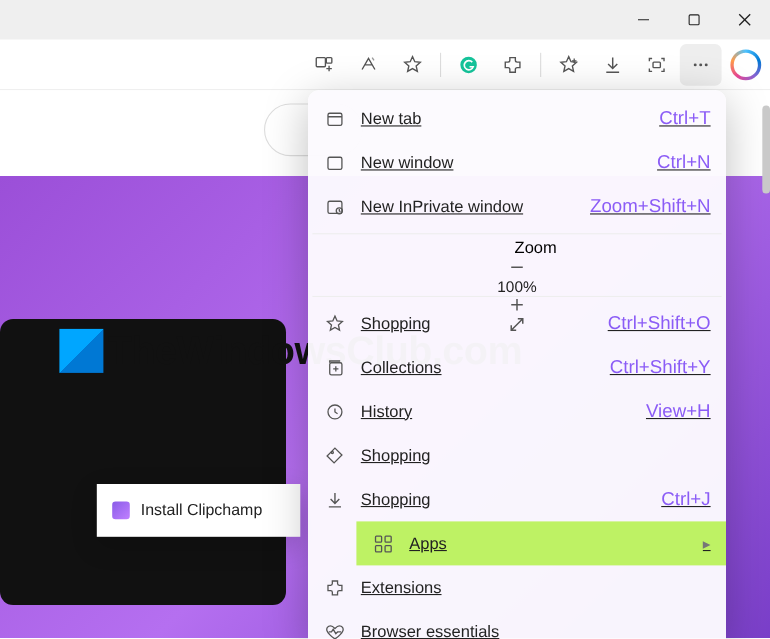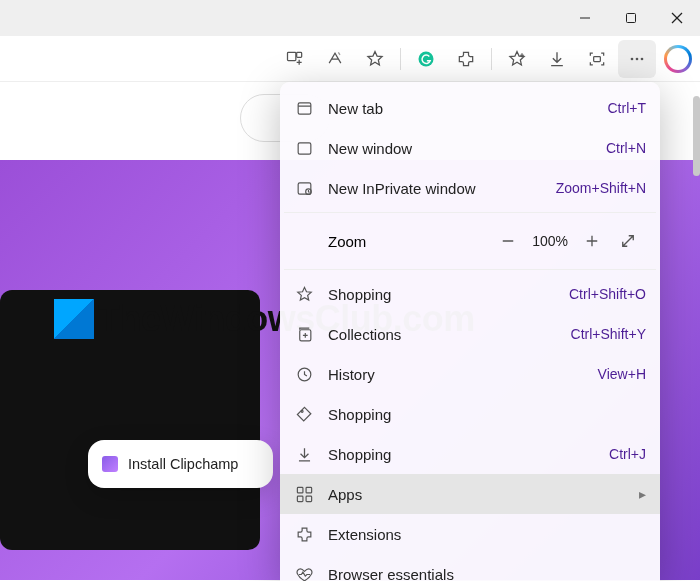--- a/index.html
+++ b/index.html
@@ -19,40 +19,40 @@
 .copilot { width:28px; height:28px; border-radius:50%; background:conic-gradient(#4cc2ff,#0078d4,#8a63d2,#e74694,#ff9b4a,#4cc2ff); display:flex; align-items:center; justify-content:center; margin-left:6px; }
 .copilot::after{content:"";width:22px;height:22px;border-radius:50%;background:#fff;}
 
 
 .page { position:absolute; top:82px; left:0; right:0; bottom:0; background:#fff; }
 .searchpill { position:absolute; top:94px; left:240px; width:90px; height:48px; background:#fff; border:1px solid #ddd; border-radius:28px; }
 .hero { position:absolute; top:160px; left:0; right:0; height:420px; background:linear-gradient(135deg,#9b4fd8,#b56ff0,#7a3fc9); }
 .hero::before{content:"";position:absolute;left:0;top:130px;width:260px;height:260px;background:#111;border-radius:12px;}
 
 
-.submenu { position:absolute; top:440px; left:88px; width:185px; background:#fff; border-radius:16px; box-shadow:0 8px 24px rgba(0,0,0,0.18); padding:4px; z-index:5; }
+.submenu { position:absolute; top:440px; left:88px; width:185px; background:#fff; border-radius:0; box-shadow:0 8px 24px rgba(0,0,0,0.18); padding:4px; z-index:5; }
 .submenu .item { display:flex; align-items:center; height:40px; padding:0 10px; font-size:14.5px; color:#222; border-radius:6px; }
 .submenu .item .ic{width:22px;display:flex;align-items:center;justify-content:center;margin-right:10px;}
 .submenu .item:first-child .ic{width:16px;height:16px;background:linear-gradient(135deg,#8a5ce8,#c080ff);border-radius:3px;}
 
 
 .wm { position:absolute; top:298px; left:54px; font-size:36px; font-weight:600; color:#111; display:flex; align-items:center; z-index:3; letter-spacing:-0.5px;}
 .wm .logo { width:40px; height:40px; margin-right:4px; background:linear-gradient(135deg,#00a6ff 50%,#0078d4 50%); }
 
 
 .menu { position:absolute; top:82px; left:280px; width:380px; bottom:0; background:rgba(252,250,254,0.97); border-radius:10px 10px 0 0; box-shadow:0 10px 40px rgba(0,0,0,0.25); padding:6px 0; z-index:10; overflow:hidden; }
-.menu .row { display:flex; align-items:center; height:40px; padding:0 14px; font-size:15px; color:#222; }
+.menu .row { display:flex; align-items:center; height:40px; padding:0 14px; font-size:15px; color:#222;text-decoration:underline; }
 .menu .row .ic{width:20px;margin-right:14px;color:#555;display:flex;align-items:center;justify-content:center;}
 .menu .row .ic svg{width:19px;height:19px;}
 .menu .row .label{flex:1;}
-.menu .row .hk{font-size:14px;color:#4c1d95;}
+.menu .row .hk{font-size:17px;color:#8b5cf6;}
 .menu .row .arrow{color:#777;font-size:14px;}
 .menu .sep{height:1px;background:#eee;margin:4px 4px;}
-.menu .row.hov{background:#e5e5e5;}
-.zoomrow{display:flex;align-items:center;height:48px;padding:0 14px;}
+.menu .row.hov{background:#bef264;margin-left:44px;}
+.zoomrow{display:flex;align-items:center;height:48px;padding:0 14px;flex-direction:column;}
 .zoomrow .zlabel{margin-left:34px;flex:1;font-size:15px;}
 .zoomrow .zbtn{width:36px;height:36px;display:flex;align-items:center;justify-content:center;color:#555;}
 .zoomrow .zval{font-size:14px;color:#222;margin:0 6px;}
 
 .scrollhint{position:absolute;top:96px;right:0;width:7px;height:80px;background:#c9c9c9;border-radius:4px;z-index:12;}
 
 </style>
 </head>
 <body>
 

